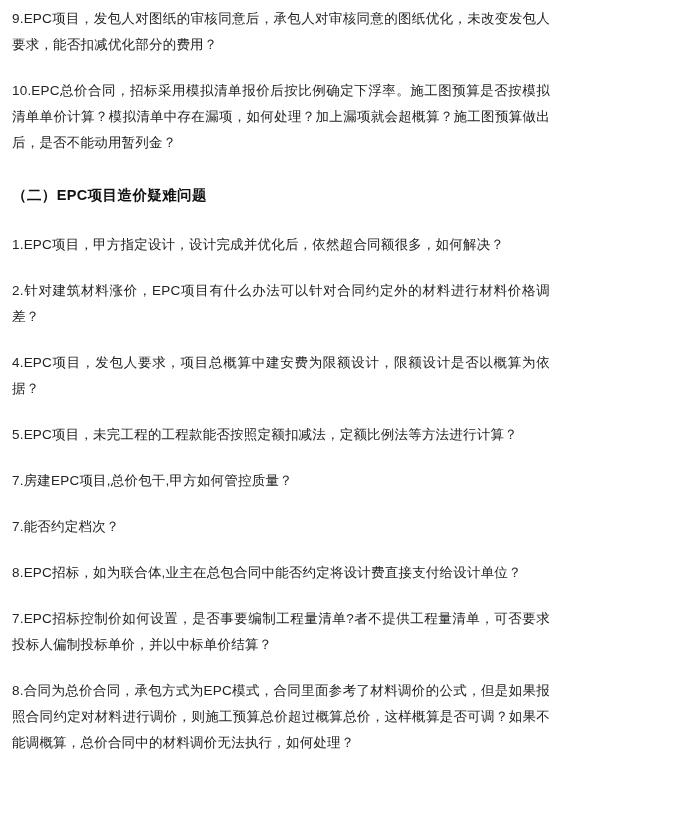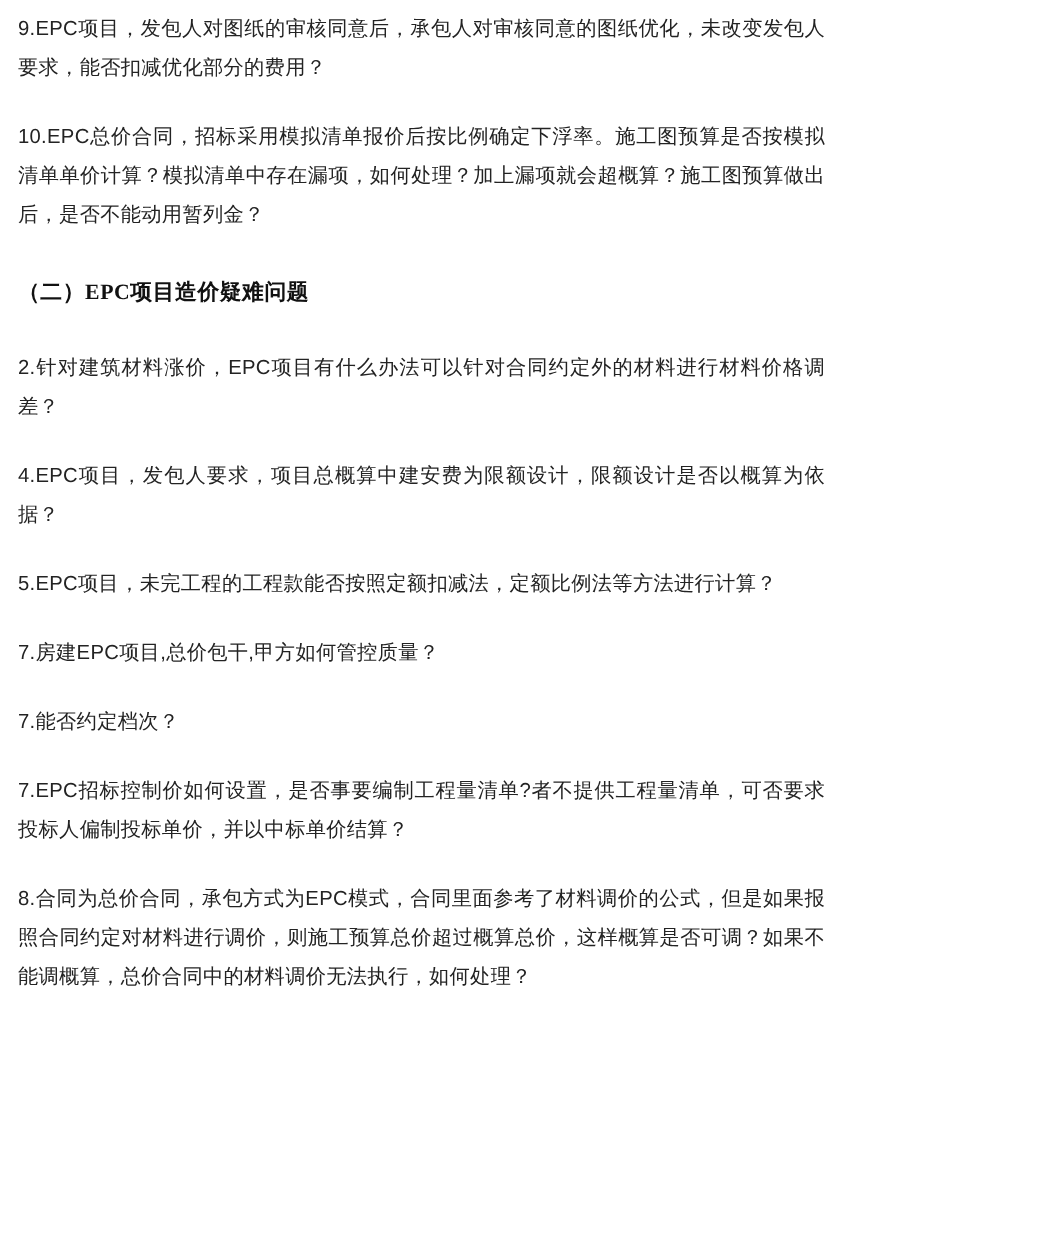--- a/index.html
+++ b/index.html
@@ -32,44 +32,45 @@
   .para:last-child {
     margin-bottom: 0;
   }
   .section-heading {
     font-size: 14.5px;
     font-weight: bold;
     color: #111111;
     line-height: 26px;
     margin: 26px 0 24px 0;
     letter-spacing: 0.4px;
-    font-family: Liberation Serif, serif;
   }
 </style>
 </head>
 <body>
 
 <div class="page">
 
   <p class="para">9.EPC项目，发包人对图纸的审核同意后，承包人对审核同意的图纸优化，未改变发包人要求，能否扣减优化部分的费用？</p>
 
   <p class="para">10.EPC总价合同，招标采用模拟清单报价后按比例确定下浮率。施工图预算是否按模拟清单单价计算？模拟清单中存在漏项，如何处理？加上漏项就会超概算？施工图预算做出后，是否不能动用暂列金？</p>
 
   <h2 class="section-heading">（二）EPC项目造价疑难问题</h2>
 
+  <p class="para">1.EPC项目，甲方指定设计，设计完成并优化后，依然超合同额很多，如何解决？</p>
 
   <p class="para">2.针对建筑材料涨价，EPC项目有什么办法可以针对合同约定外的材料进行材料价格调差？</p>
 
 
   <p class="para">4.EPC项目，发包人要求，项目总概算中建安费为限额设计，限额设计是否以概算为依据？</p>
 
   <p class="para">5.EPC项目，未完工程的工程款能否按照定额扣减法，定额比例法等方法进行计算？</p>
 
   <p class="para">7.房建EPC项目,总价包干,甲方如何管控质量？</p>
 
   <p class="para">7.能否约定档次？</p>
 
+  <p class="para">8.EPC招标，如为联合体,业主在总包合同中能否约定将设计费直接支付给设计单位？</p>
 
   <p class="para">7.EPC招标控制价如何设置，是否事要编制工程量清单?者不提供工程量清单，可否要求投标人偏制投标单价，并以中标单价结算？</p>
 
   <p class="para">8.合同为总价合同，承包方式为EPC模式，合同里面参考了材料调价的公式，但是如果报照合同约定对材料进行调价，则施工预算总价超过概算总价，这样概算是否可调？如果不能调概算，总价合同中的材料调价无法执行，如何处理？</p>
 
 </div>
 
 </body></html>

